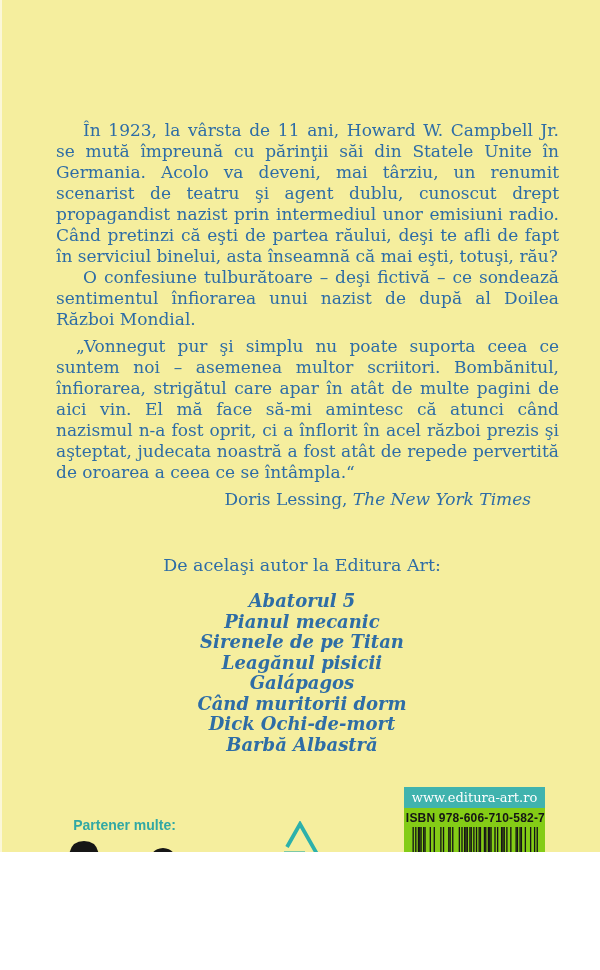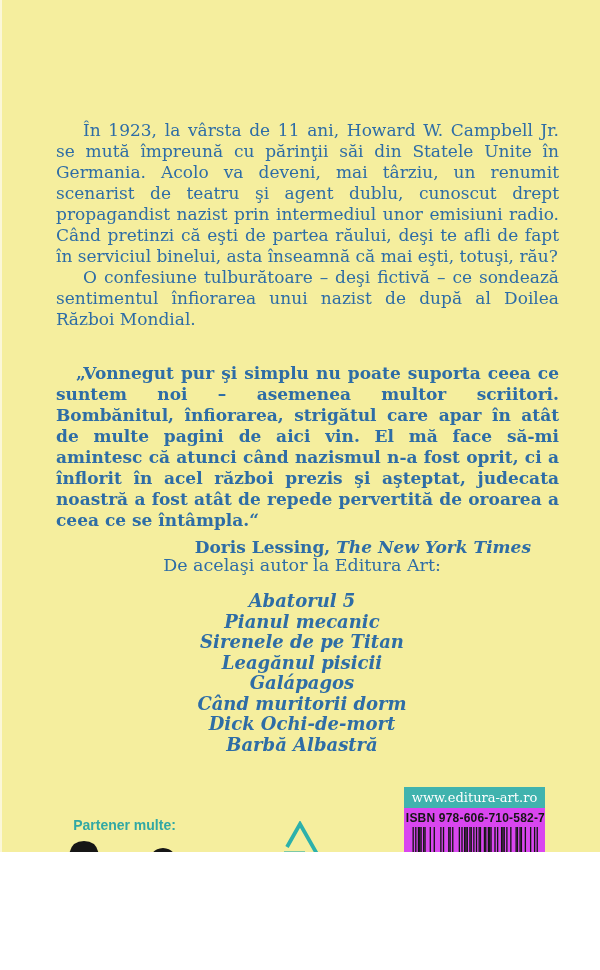--- a/index.html
+++ b/index.html
@@ -18,22 +18,22 @@
   .synopsis {
     position: absolute;
     top: 120px; left: 54px; width: 503px;
     font-size: 17px; line-height: 21px;
     text-align: justify;
   }
   .synopsis p { margin: 0; text-indent: 27px; }
   
   .quote-block {
     position: absolute;
-    top: 363px; left: 54px; width: 503px;
-    font-size: 17px; line-height: 21px; font-weight: bold;
+    top: 336px; left: 54px; width: 503px;
+    font-size: 17px; line-height: 21px;
   }
   .quote { margin: 0; text-indent: 20px; text-align: justify; }
   .attribution { margin: 6px 28px 0 0; text-align: right; }
   
   .books {
     position: absolute;
     top: 555px; left: 0; width: 600px;
     text-align: center;
   }
   .books-heading { font-size: 17.5px; margin: 0 0 16px 0; }
@@ -60,21 +60,21 @@
   .ed-small {
     font-size: 9px; letter-spacing: 4px; padding-left: 4px;
     margin-top: 15px; color: #2bab9f;
   }
   .ed-large {
     font-size: 19px; letter-spacing: 8px; padding-left: 8px;
     margin-top: 17px; color: #2bab9f;
   }
   .barcode-box {
     position: absolute; left: 402px; top: 787px; width: 141px; height: 116px;
-    background: #d946ef;
+    background: #84cc16;
     padding-top: 0;
   }
   .website-strip {
     height: 21px; line-height: 21px;
     background: #40b3ae; color: #ffffff;
     font-size: 13px; text-align: center;
     font-family: "DejaVu Serif", serif;
   }
   .isbn {
     font-family: "Liberation Sans", sans-serif;

